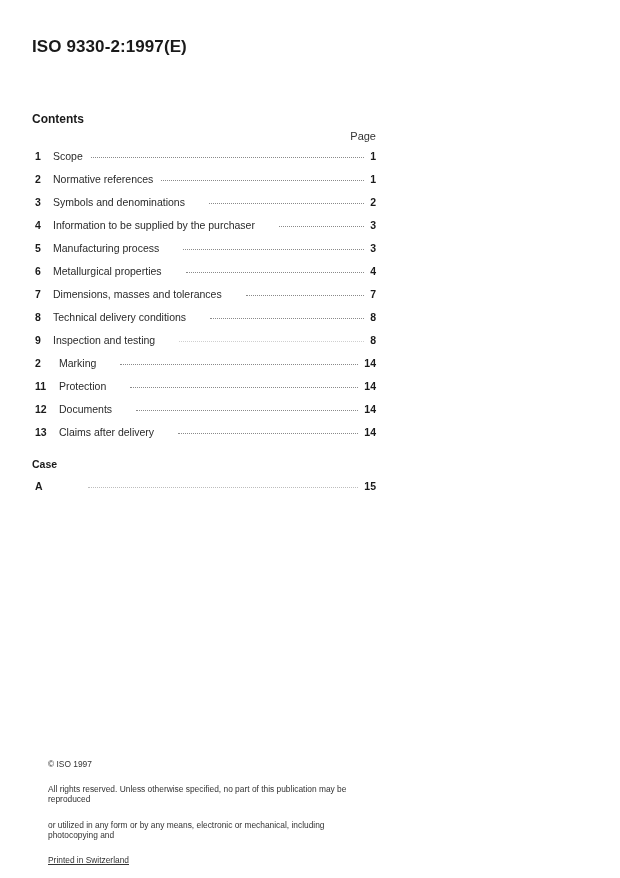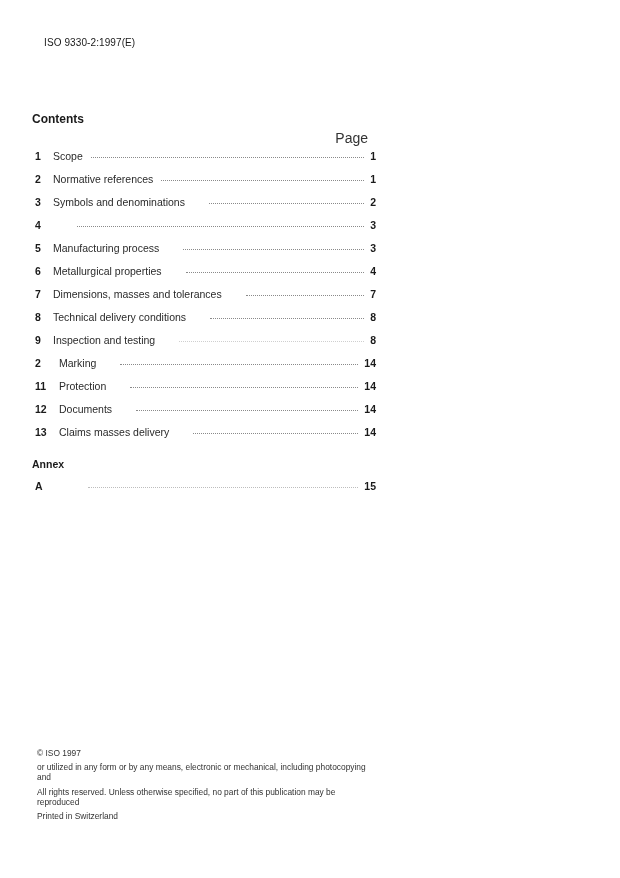--- a/index.html
+++ b/index.html
@@ -2,29 +2,29 @@
 <html><head>
   <meta charset="utf-8">
   <style>
     html, body { margin: 0; padding: 0; background: #ffffff; }
     body {
       width: 620px; height: 878px; position: relative; overflow: hidden;
       font-family: "Liberation Sans", sans-serif; color: #1a1a1a;
     }
     .doc-id {
       position: absolute; left: 32px; top: 37px;
-      font-size: 10px; font-weight: normal; letter-spacing: 0.1px; margin-left: 12px;
+      font-size: 17px; font-weight: bold; letter-spacing: 0.1px;
     }
     .contents-title {
       position: absolute; left: 32px; top: 112px;
       font-size: 12px; font-weight: bold;
     }
     .page-label {
-      position: absolute; right: 252px; top: 130px;
-      font-size: 14px; color: #333;
+      position: absolute; right: 244px; top: 130px;
+      font-size: 11px; color: #333;
     }
     .toc {
       position: absolute; left: 35px; top: 150px; width: 341px;
     }
     .toc-row {
       display: flex; align-items: baseline; height: 23px;
       font-size: 10.5px; color: #2a2a2a;
     }
     .toc-num {
       font-weight: bold; color: #1a1a1a; flex: 0 0 auto; min-width: 18px;
@@ -43,23 +43,23 @@
     }
     .annex-toc {
       position: absolute; left: 35px; top: 480px; width: 341px;
     }
     .annex-toc .toc-num { min-width: 23px; }
     .annex-toc .toc-leader { margin-left: 30px; border-bottom-color: #bdbdbd; }
     .footer {
       position: absolute; left: 33px; top: 744px; width: 346px;
       font-size: 8.4px; line-height: 10.2px; color: #333;
     }
-    .footer p { margin: 4px; }
+    .footer p { margin: 15px; }
     .footer .indent { padding-left: 14px; }
-    .footer .printed { margin-top: 1px; }
+    .footer .printed { margin-top: 1px; text-decoration: underline; }
     .page-number {
       position: absolute; left: 33px; top: 880px;
       font-size: 16px; color: #444;
     }
   </style>
 </head>
 <body>
 
 <div>
 
@@ -82,20 +82,21 @@
       <span class="toc-page">1</span>
     </div>
     <div class="toc-row">
       <span class="toc-num">3</span>
       <span class="toc-title">Symbols and denominations</span>
       <span class="toc-leader gap"></span>
       <span class="toc-page">2</span>
     </div>
     <div class="toc-row">
       <span class="toc-num">4</span>
+      <span class="toc-title">Information to be supplied by the purchaser</span>
       <span class="toc-leader gap"></span>
       <span class="toc-page">3</span>
     </div>
     <div class="toc-row">
       <span class="toc-num">5</span>
       <span class="toc-title">Manufacturing process</span>
       <span class="toc-leader gap"></span>
       <span class="toc-page">3</span>
     </div>
     <div class="toc-row">
@@ -135,38 +136,38 @@
       <span class="toc-page">14</span>
     </div>
     <div class="toc-row">
       <span class="toc-num wide">12</span>
       <span class="toc-title">Documents</span>
       <span class="toc-leader gap"></span>
       <span class="toc-page">14</span>
     </div>
     <div class="toc-row">
       <span class="toc-num wide">13</span>
-      <span class="toc-title">Claims masses delivery</span>
+      <span class="toc-title">Claims after delivery</span>
       <span class="toc-leader gap"></span>
       <span class="toc-page">14</span>
     </div>
   </div>
 
-  <div class="annex-heading">Annex</div>
+  <div class="annex-heading">Case</div>
 
   <div class="annex-toc">
     <div class="toc-row">
       <span class="toc-num">A</span>
       <span class="toc-leader"></span>
       <span class="toc-page">15</span>
     </div>
   </div>
 
   <div class="footer">
     <p>©  ISO  1997</p>
+    <p>All rights reserved. Unless otherwise specified, no part of this publication may be reproduced</p>
     <p>or utilized in any form or by any means, electronic or mechanical, including photocopying and</p>
-    <p>All rights reserved. Unless otherwise specified, no part of this publication may be reproduced</p>
     <p class="printed">Printed in Switzerland</p>
   </div>
 
   <div class="page-number">ii</div>
 
 </div>
 
 </body></html>

